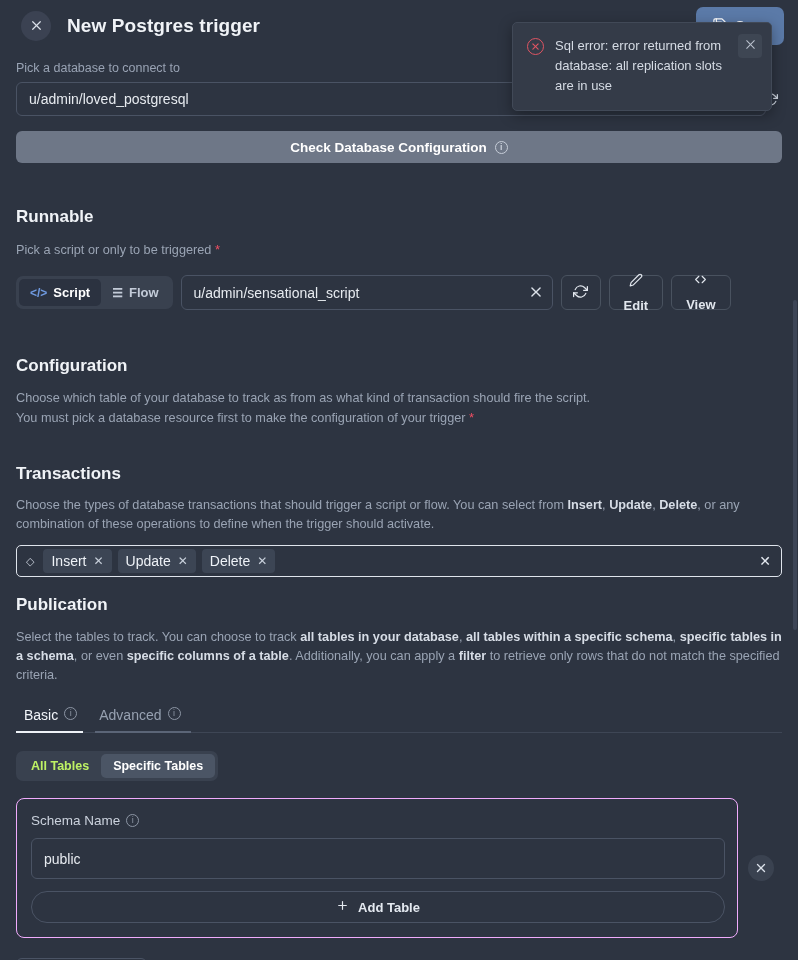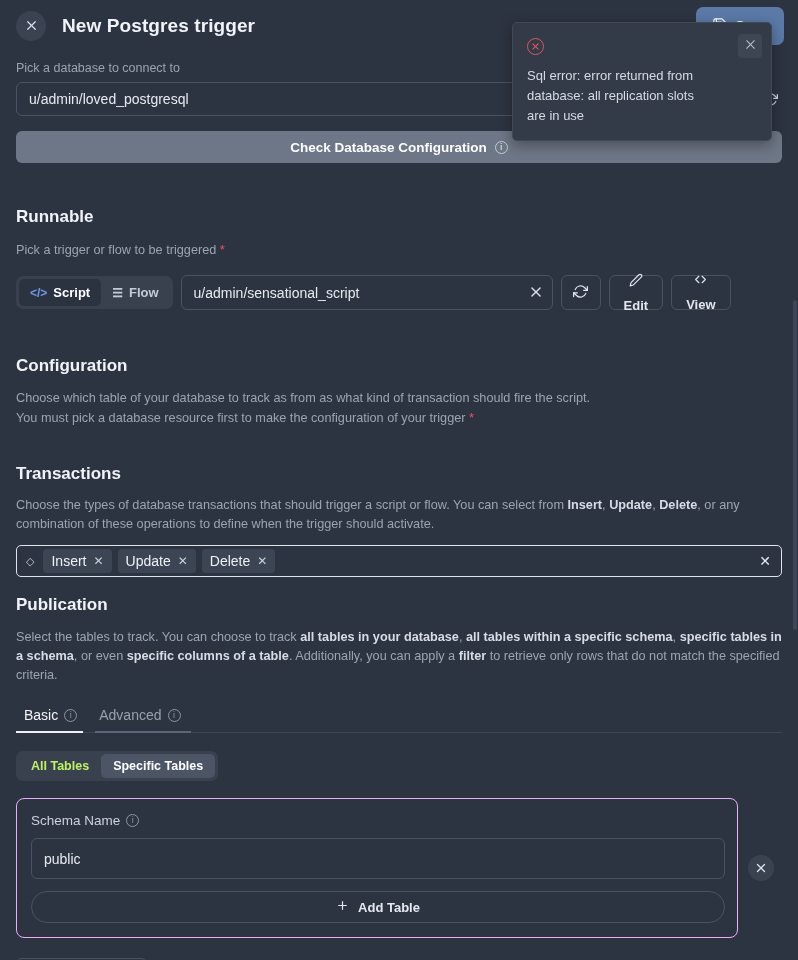--- a/index.html
+++ b/index.html
@@ -9,21 +9,21 @@
     font-family: "Liberation Sans", sans-serif;
     color: #e7ebf0;
     overflow: hidden;
   }
   .page { position: relative; width: 798px; height: 960px; overflow: hidden; }
 
   
   .header {
     position: absolute; top: 0; left: 0; width: 798px; height: 51px;
     background: #2d3441; display: flex; align-items: center;
-    padding-left: 16px; z-index: 40;
+    padding-left: 21px; z-index: 40;
   }
   .close-circle {
     width: 30px; height: 30px; border-radius: 50%;
     background: #3b4252; display: flex; align-items: center; justify-content: center;
     cursor: pointer; flex: 0 0 auto;
   }
   .close-circle svg { display:block; }
   .header-title {
     margin-left: 16px; font-size: 19px; font-weight: 700;
     color: #f0f3f7; letter-spacing: .1px;
@@ -125,21 +125,21 @@
     padding: 0 8px; font-size: 14px; color: #eef2f7;
   }
   .chip .x { color: #c9d1dc; font-size: 12px; cursor: pointer; }
   .ms-clear {
     margin-left: auto; color: #e4e9f0; font-size: 14px; cursor: pointer; padding-right: 2px;
   }
 
   
   .tabs { display: flex; gap: 0px; border-bottom: 1px solid #3e4655; margin-top: 16px; }
   .tab {
-    display: flex; align-items: center; gap: 6px;
+    display: flex; gap: 6px;
     padding: 6px 14px 9px 8px; font-size: 14px; color: #97a1b1;
     cursor: pointer; position: relative;
   }
   .tab.active { color: #f2f5f9; }
   .tab.active::after {
     content: ""; position: absolute; left: 0; right: 8px; bottom: -1px;
     height: 2px; background: #eef2f7;
   }
   .tab.inactive::after {
     content: ""; position: absolute; left: 4px; right: 4px; bottom: -1px;
@@ -198,21 +198,21 @@
     font-size: 9px; line-height: 11px; text-align: center;
     display: inline-block; font-style: normal; flex: 0 0 auto;
   }
   .info-i.light { border-color: #c6cdd8; color: #c6cdd8; }
 
   
   .toast {
     position: absolute; top: 22px; left: 512px; width: 260px;
     background: #343b48; border: 1px solid #414957; border-radius: 5px;
     padding: 13px 12px 14px 14px; display: flex; gap: 11px;
-    box-shadow: 0 4px 14px rgba(0,0,0,.35); z-index: 60; flex-direction: column;
+    box-shadow: 0 4px 14px rgba(0,0,0,.35); z-index: 60;
   }
   .toast-msg {
     font-size: 13px; line-height: 20px; color: #d5dbe4; width: 172px;
   }
   .toast-close {
     position: absolute; right: 9px; top: 11px;
     width: 24px; height: 24px; border-radius: 4px; background: #3e4653;
     display: flex; align-items: center; justify-content: center; cursor: pointer;
     color: #b9c1cd;
   }
@@ -245,21 +245,21 @@
     <button class="check-db-btn">
       <span>Check Database Configuration</span>
       <i class="info-i light">i</i>
     </button>
 
     
     <div style="height:44px"></div>
     <div class="section-title">Runnable</div>
     <div style="height:13px"></div>
     <div class="section-desc">
-      <span>Pick a trigger or flow to be triggered</span>
+      <span>Pick a script or only to be triggered</span>
       <span class="req">*</span>
     </div>
     <div style="height:15px"></div>
 
     <div class="runnable-row">
       <div class="segmented">
         <div class="seg active">
           <span class="ic">&lt;/&gt;</span>
           <span>Script</span>
         </div>

